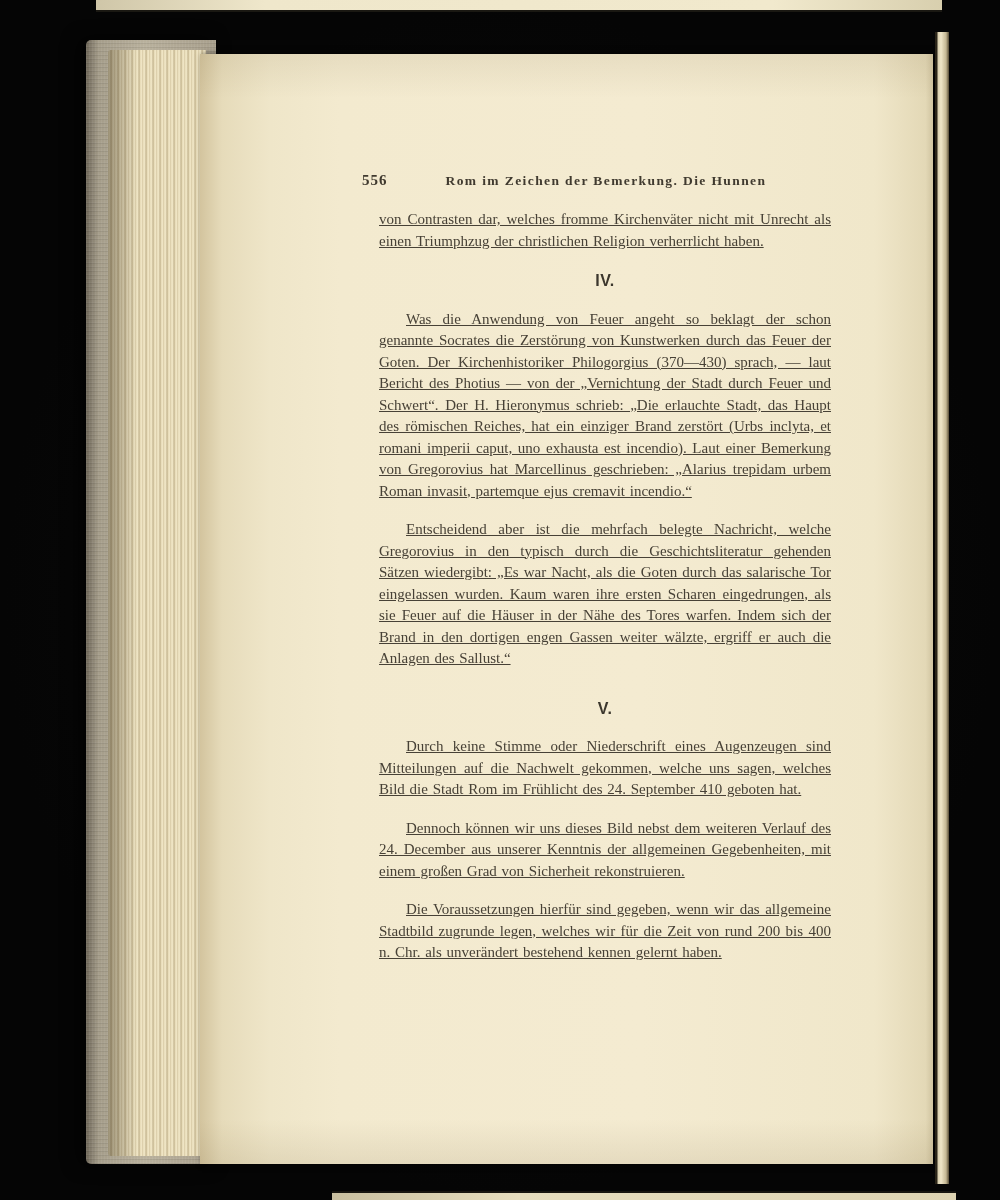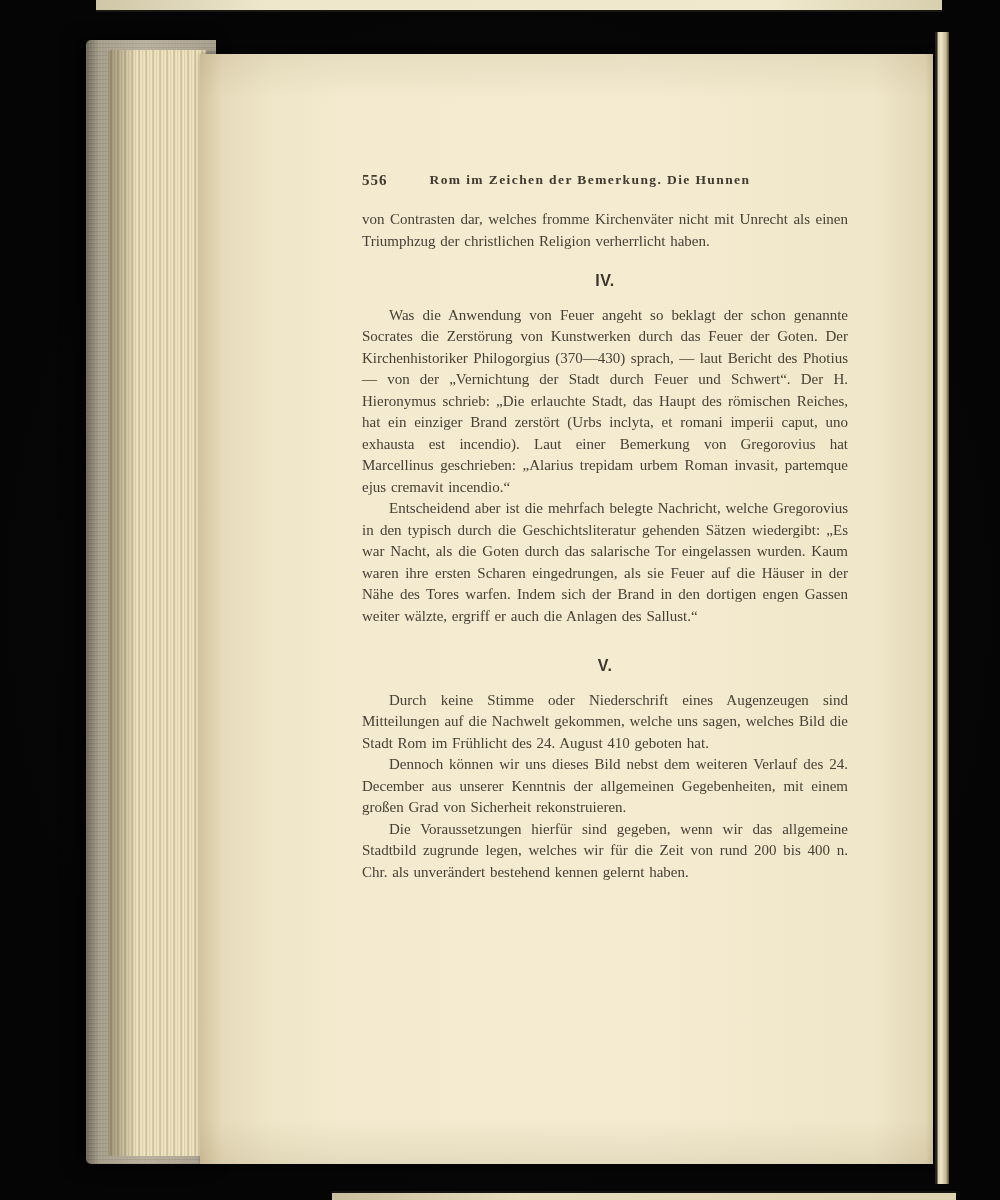--- a/index.html
+++ b/index.html
@@ -72,22 +72,22 @@
 
   
   .right-sliver {
     position: absolute;
     left: 935px; top: 32px; width: 14px; height: 1152px;
     background: linear-gradient(90deg, #2a2418 0 2px, #d9cfae 3px, #efe6c8 6px, #c4b793 11px, #564c36 14px);
   }
 
   .page-header {
     display: flex;
-    align-items: flex-start;
-    gap: 42px;
+    align-items: flex-end;
+    gap: 58px;
     margin-bottom: 20px;
     color: #403a2f;
   }
   .page-number {
     font-size: 15px;
     font-weight: bold;
     letter-spacing: 1px;
   }
   .running-title {
     font-size: 13.5px;
@@ -99,22 +99,23 @@
   .body-text {
     font-size: 15px;
     line-height: 21.5px;
     text-align: justify;
     hyphens: auto;
     -webkit-hyphens: auto;
     word-spacing: 1px;
     color: #474136;
   }
   .para {
-    margin: 0;
+    margin: 17px;
     text-indent: 27px;
+    text-decoration: underline;
   }
   .para.no-indent {
     text-indent: 0;
   }
   .section-heading {
     margin: 18px 0 13px 0;
     text-align: center;
     font-family: "Liberation Sans", "DejaVu Sans", sans-serif;
     font-size: 16px;
     font-weight: bold;
@@ -146,21 +147,21 @@
       <p class="para no-indent">von Contrasten dar, welches fromme Kirchenväter nicht mit Unrecht als einen Triumphzug der christlichen Religion verherrlicht haben.</p>
 
       <h3 class="section-heading">IV.</h3>
 
       <p class="para">Was die Anwendung von Feuer angeht so beklagt der schon genannte Socrates die Zerstörung von Kunstwerken durch das Feuer der Goten. Der Kirchenhistoriker Philogorgius (370—430) sprach, — laut Bericht des Photius — von der „Vernichtung der Stadt durch Feuer und Schwert“. Der H. Hieronymus schrieb: „Die erlauchte Stadt, das Haupt des römischen Reiches, hat ein einziger Brand zerstört (Urbs inclyta, et romani imperii caput, uno exhausta est incendio). Laut einer Bemerkung von Gregorovius hat Marcellinus geschrieben: „Alarius trepidam urbem Roman invasit, partemque ejus cremavit incendio.“</p>
 
       <p class="para">Entscheidend aber ist die mehrfach belegte Nachricht, welche Gregorovius in den typisch durch die Geschichtsliteratur gehenden Sätzen wiedergibt: „Es war Nacht, als die Goten durch das salarische Tor eingelassen wurden. Kaum waren ihre ersten Scharen eingedrungen, als sie Feuer auf die Häuser in der Nähe des Tores warfen. Indem sich der Brand in den dortigen engen Gassen weiter wälzte, ergriff er auch die Anlagen des Sallust.“</p>
 
       <h3 class="section-heading extra-space">V.</h3>
 
-      <p class="para">Durch keine Stimme oder Niederschrift eines Augenzeugen sind Mitteilungen auf die Nachwelt gekommen, welche uns sagen, welches Bild die Stadt Rom im Frühlicht des 24. August 410 geboten hat.</p>
+      <p class="para">Durch keine Stimme oder Niederschrift eines Augenzeugen sind Mitteilungen auf die Nachwelt gekommen, welche uns sagen, welches Bild die Stadt Rom im Frühlicht des 24. September 410 geboten hat.</p>
 
       <p class="para">Dennoch können wir uns dieses Bild nebst dem weiteren Verlauf des 24. December aus unserer Kenntnis der allgemeinen Gegebenheiten, mit einem großen Grad von Sicherheit rekonstruieren.</p>
 
       <p class="para">Die Voraussetzungen hierfür sind gegeben, wenn wir das allgemeine Stadtbild zugrunde legen, welches wir für die Zeit von rund 200 bis 400 n. Chr. als unverändert bestehend kennen gelernt haben.</p>
     </div>
   </div>
 
   <div class="right-sliver"></div>
 
 </div>

